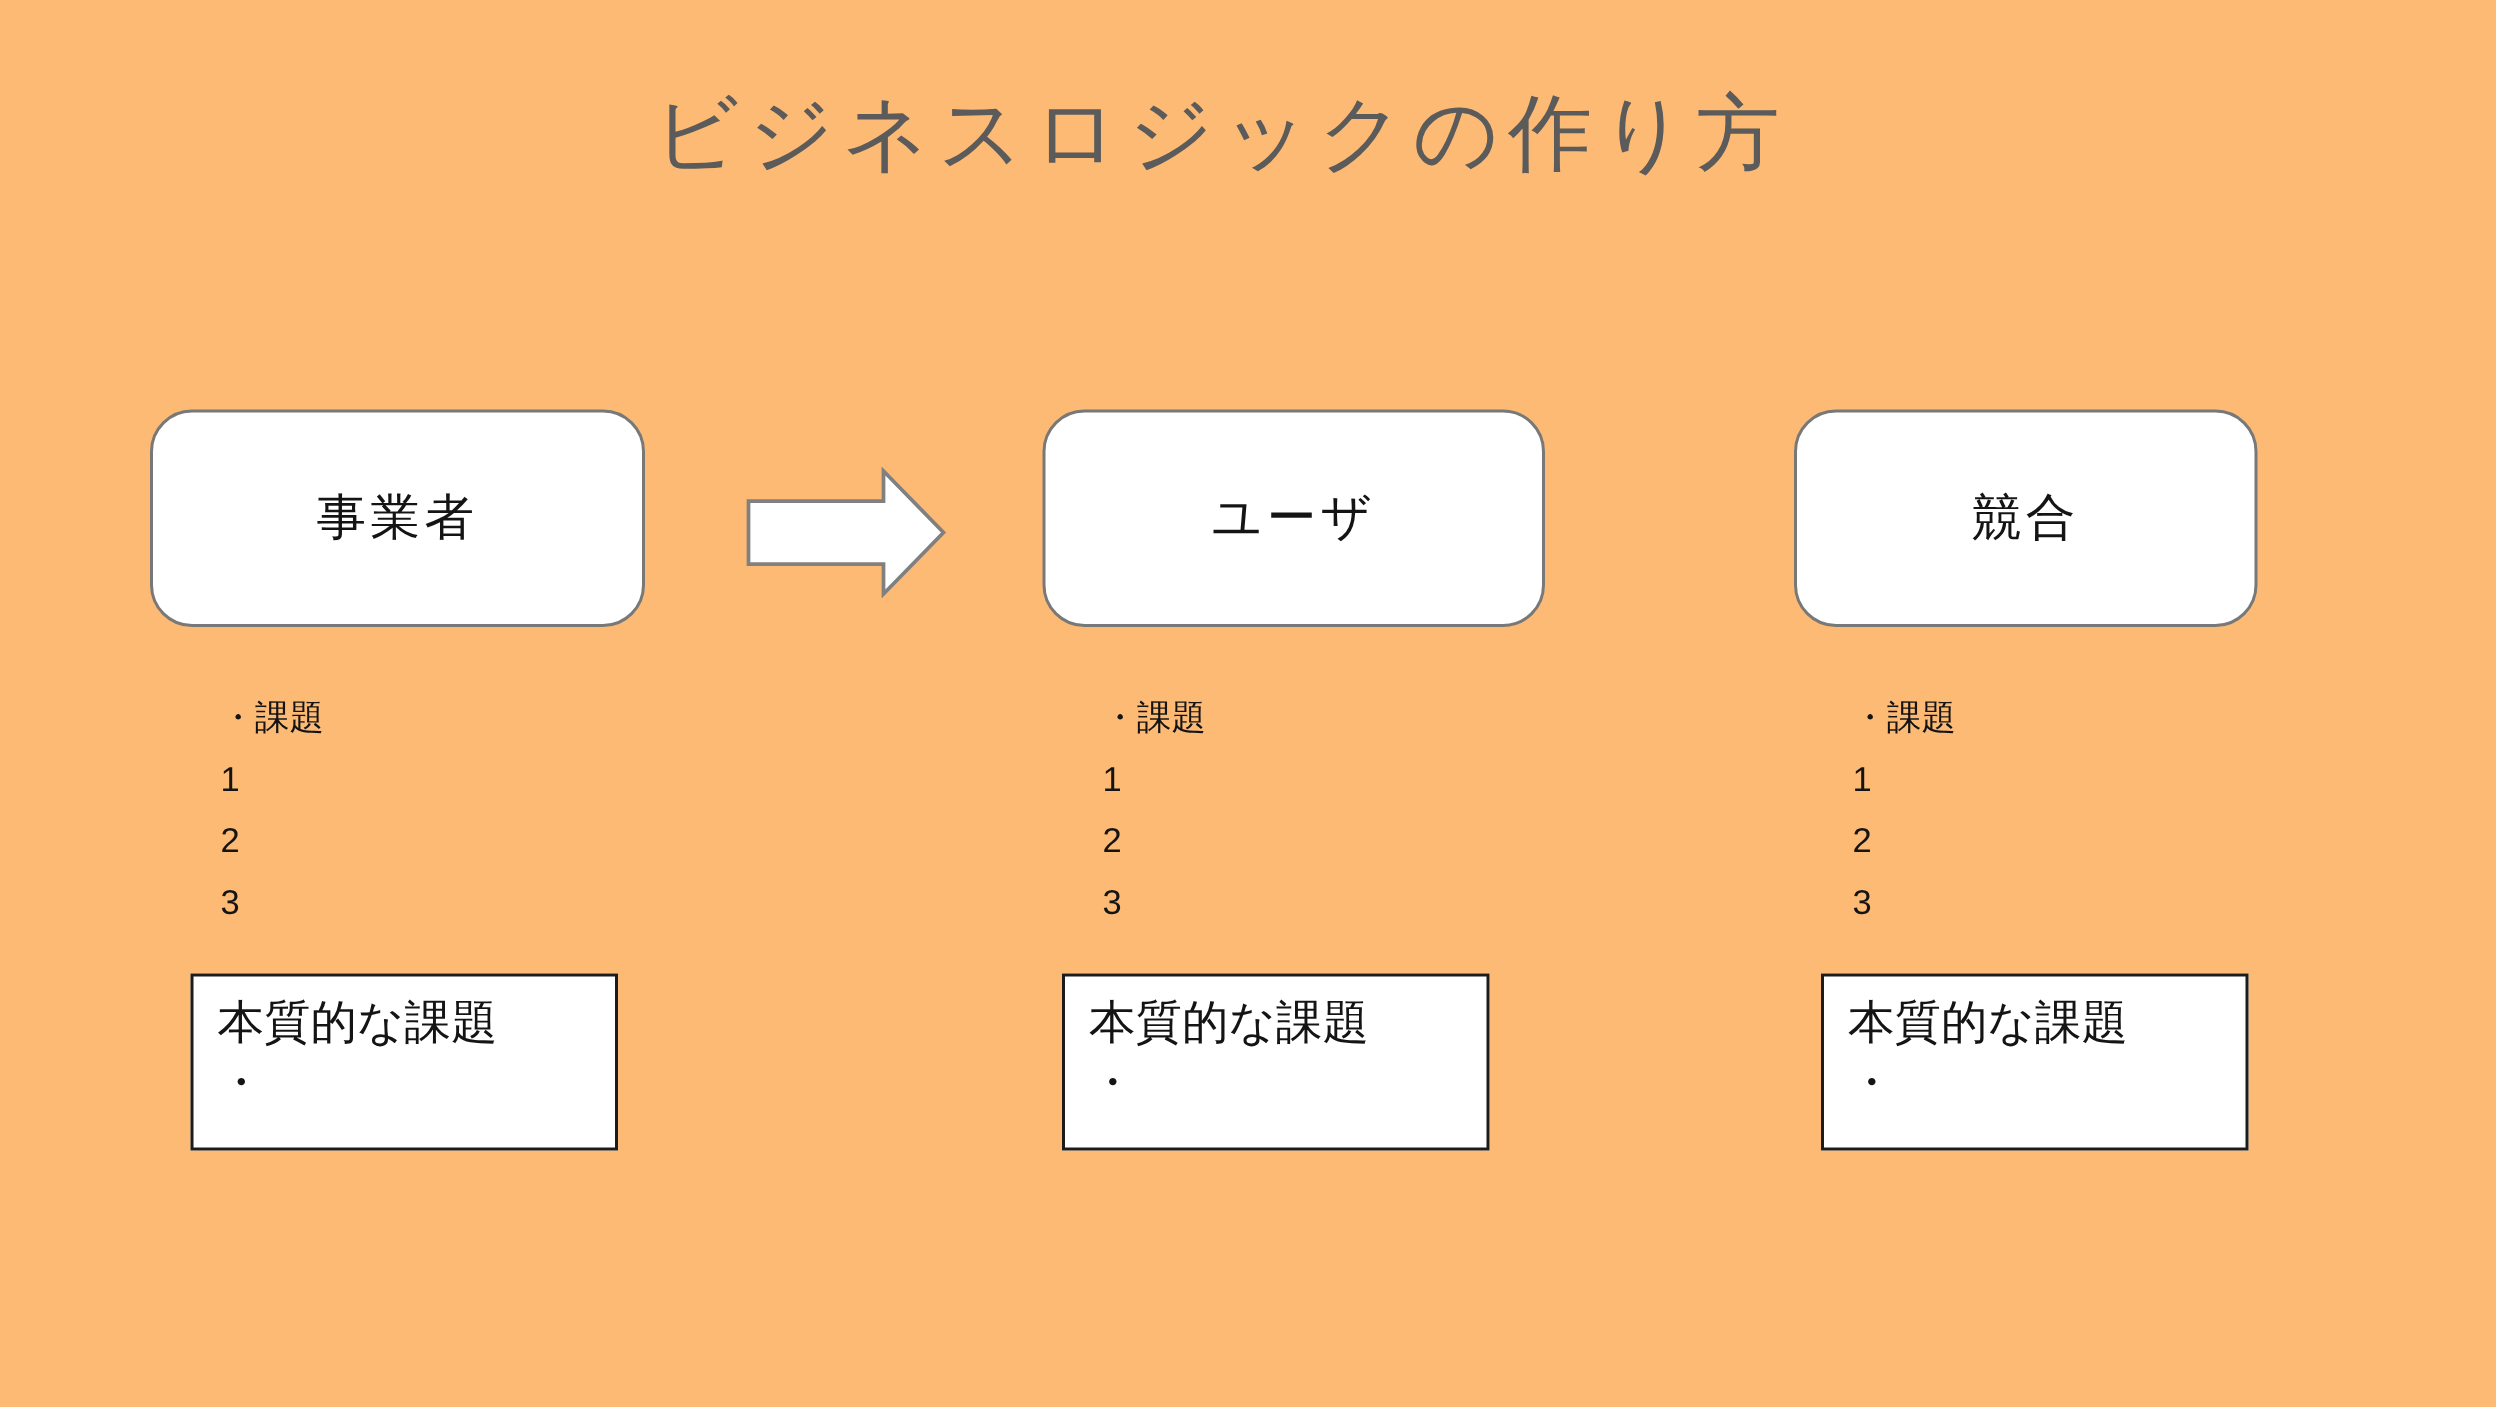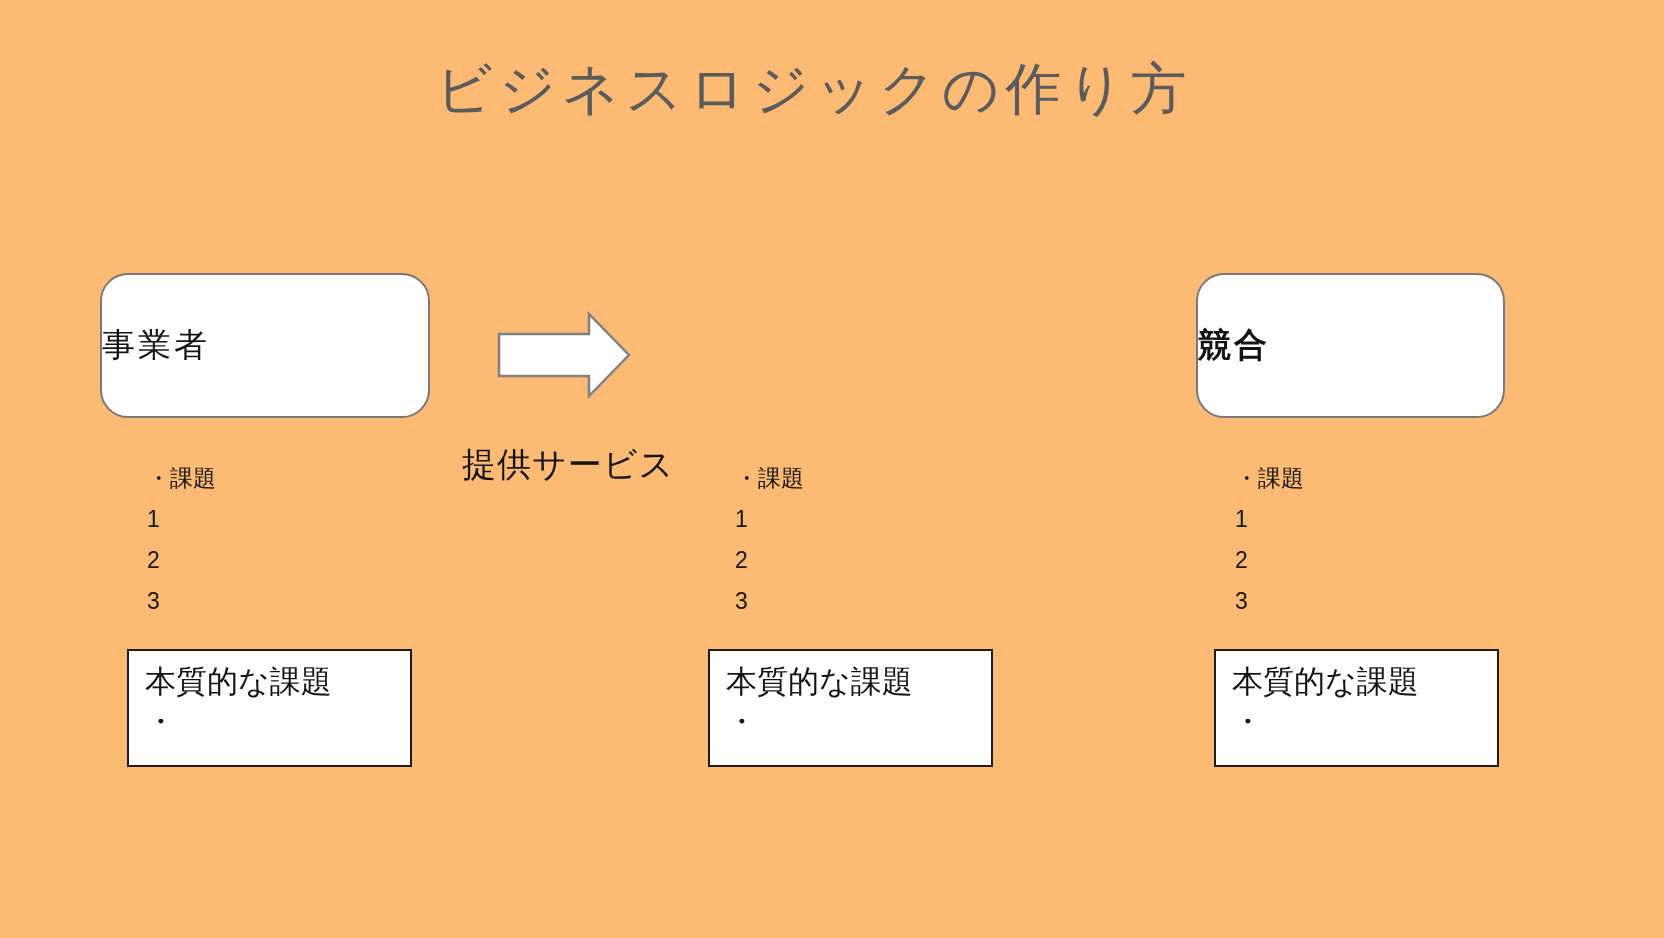--- a/index.html
+++ b/index.html
@@ -34,29 +34,29 @@
   .entity-box {
     position: absolute;
     top: 273px;
     height: 145px;
     box-sizing: border-box;
     border: 2px solid #787878;
     border-radius: 28px;
     background: #ffffff;
     display: flex;
     align-items: center;
-    justify-content: flex-start;
+    justify-content: center;
     font-size: 33px;
     color: #141414;
     letter-spacing: 3px;
     white-space: nowrap;
   }
   .entity-box.c0 { left: 100px;  width: 330px; }
   .entity-box.c1 { left: 695px;  width: 335px; }
-  .entity-box.c2 { left: 1196px; width: 309px; font-weight: bold; }
+  .entity-box.c2 { left: 1196px; width: 309px; }
 
   
   .arrow-wrap {
     position: absolute;
     left: 497px;
     top: 311px;
     width: 135px;
     height: 88px;
   }
   .arrow-label {
@@ -121,22 +121,24 @@
   <div class="panel c0">
     <div>本質的な課題</div>
     <div>・</div>
   </div>
 
   <div class="arrow-wrap">
     <svg width="135" height="88" viewBox="0 0 135 88" xmlns="http://www.w3.org/2000/svg">
       <path d="M 2 23 L 92 23 L 92 3 L 132 44 L 92 85 L 92 65 L 2 65 Z" fill="#ffffff" stroke="#808080" stroke-width="2.5" stroke-linejoin="miter"></path>
     </svg>
   </div>
-  <div class="arrow-label">提供サービス</div>
 
+  <div class="entity-box c1">
+    <span>ユーザ</span>
+  </div>
   <div class="issues c1">
     <div>・課題</div>
     <div>1</div>
     <div>2</div>
     <div>3</div>
   </div>
   <div class="panel c1">
     <div>本質的な課題</div>
     <div>・</div>
   </div>

